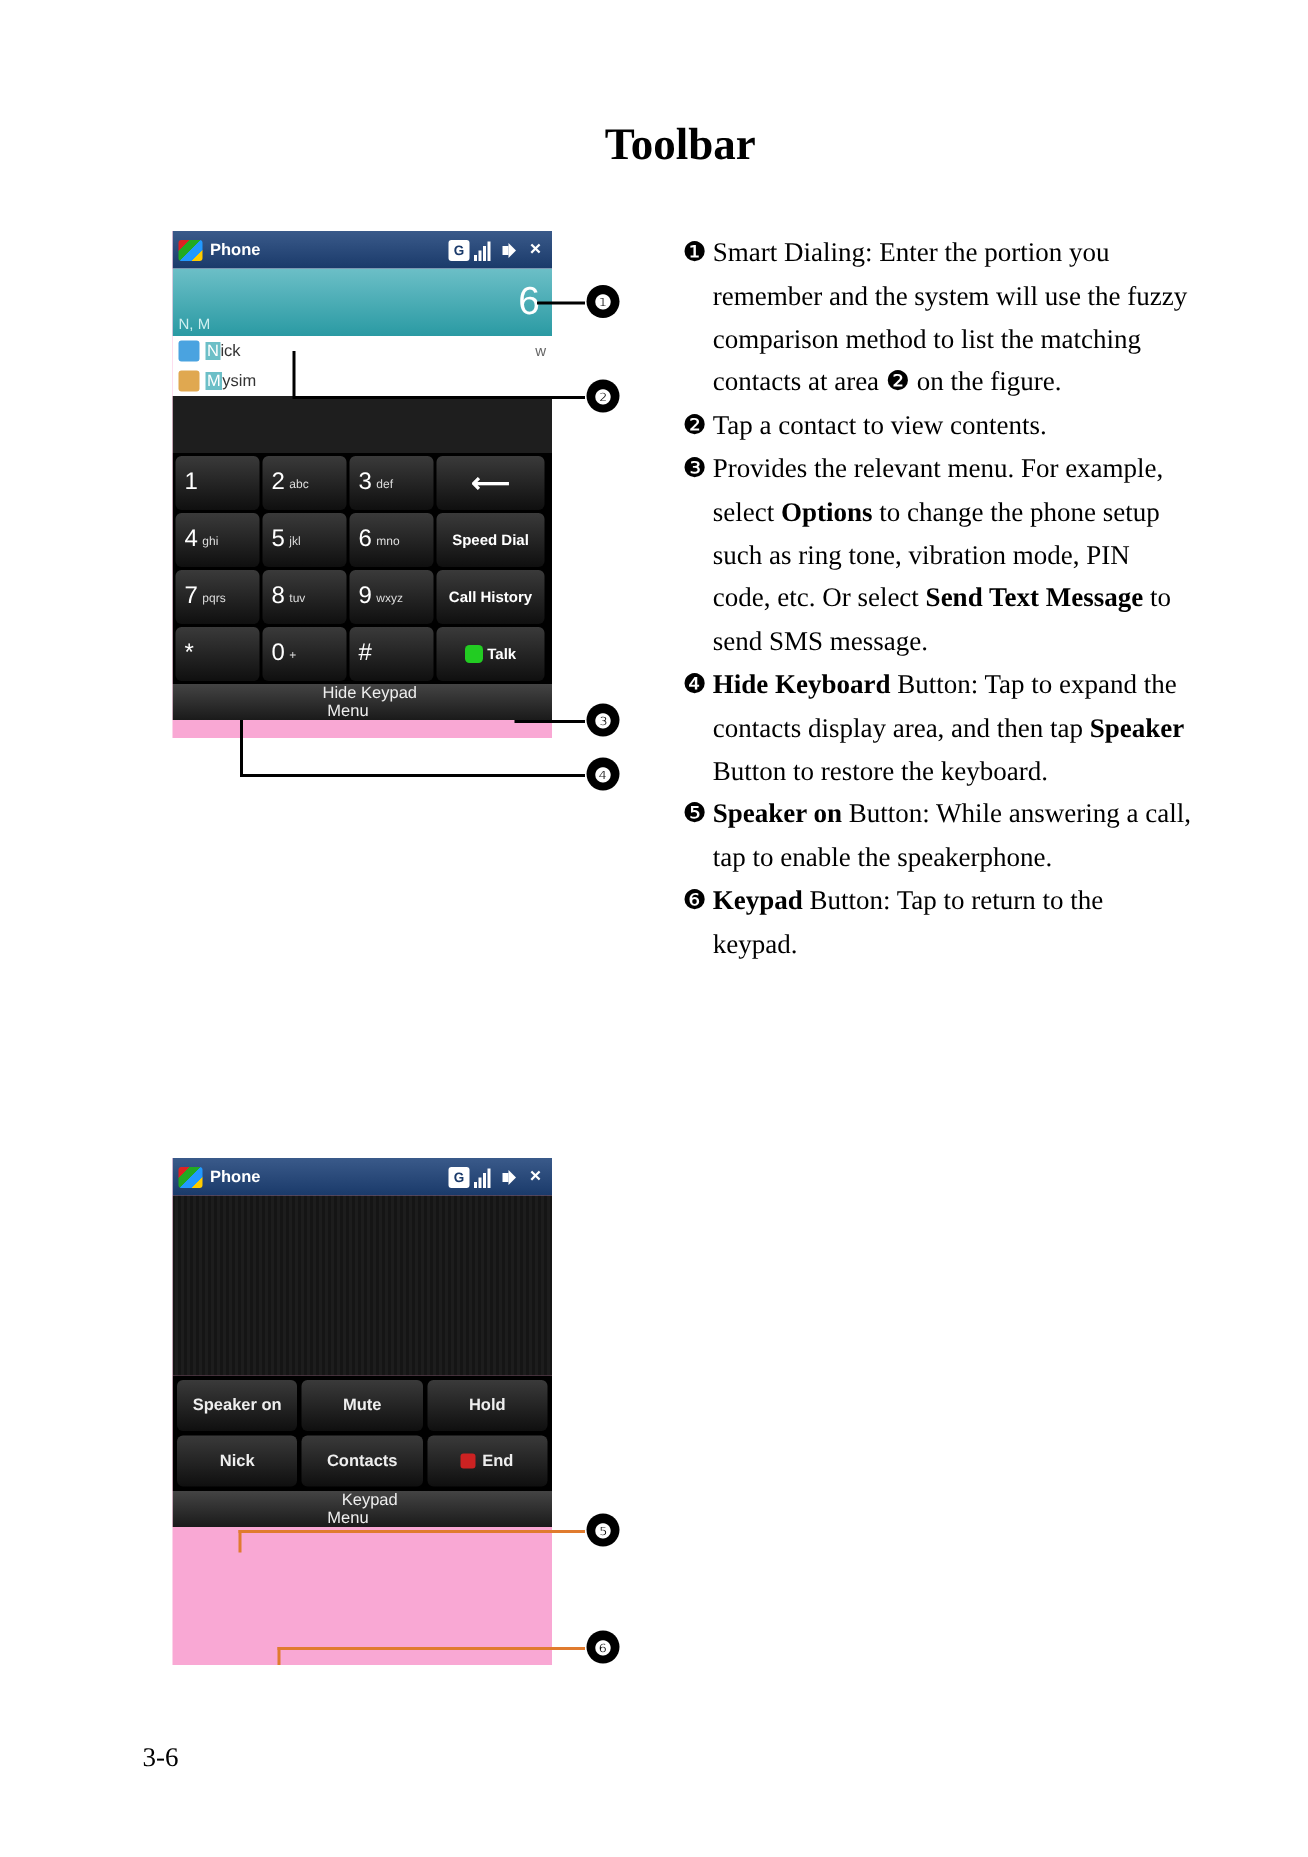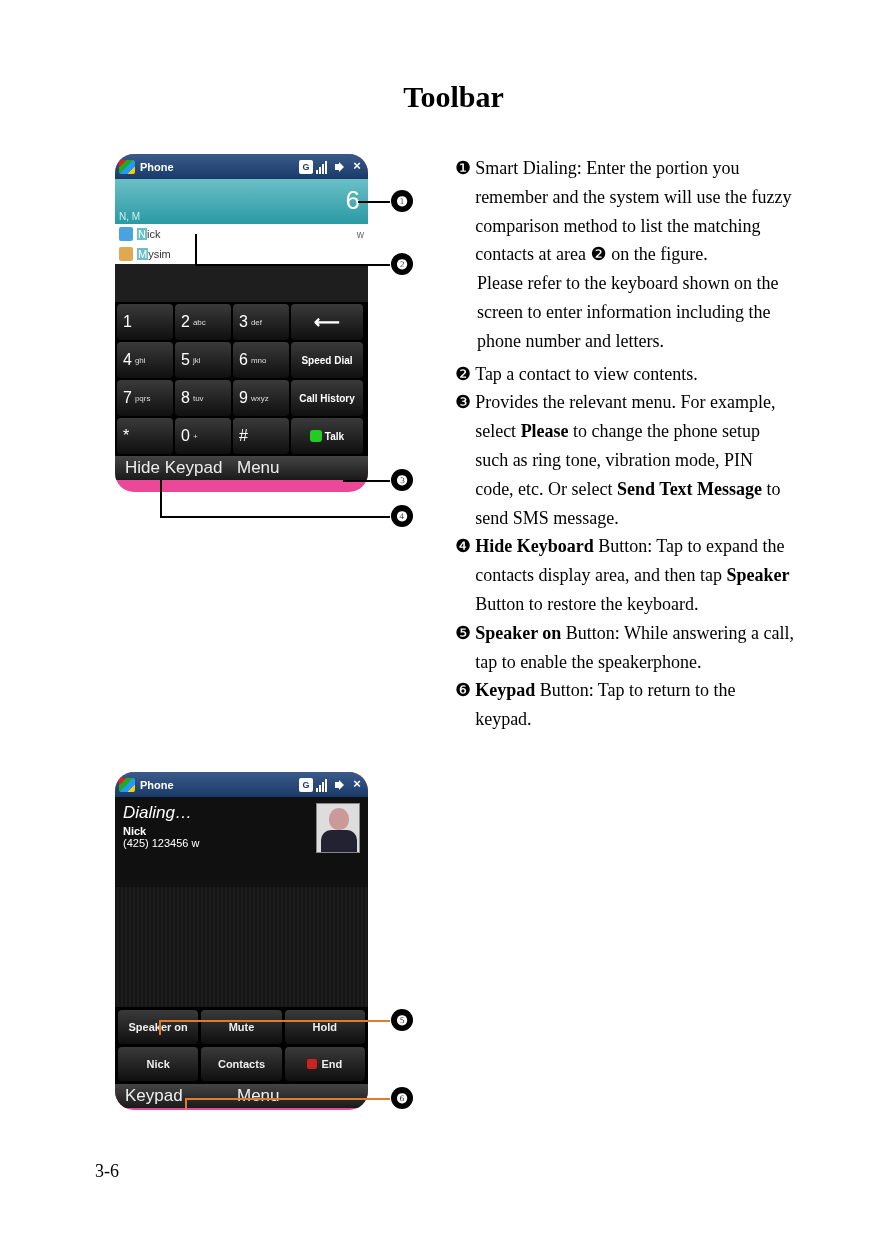--- a/index.html
+++ b/index.html
@@ -10,24 +10,23 @@
     font-family: "Times New Roman", Times, serif;
     color: #000;
     position: relative;
     padding: 80px 60px 40px 95px;
   }
   .page-title { font-family: Arial, sans-serif; font-size: 30px; text-align: center; margin-bottom: 40px; }
   .columns { display: flex; gap: 30px; }
   .left-col { width: 330px; position: relative; }
   .right-col { width: 340px; font-size: 18px; line-height: 1.6; }
   .phone {
-    width: 253px; height: 338px; background: #ec4899; position: relative;
+    width: 253px; height: 338px; background: #f9a8d4; position: relative;
     margin-left: 20px; overflow: hidden;
     font-family: Arial, sans-serif;
-    border-radius: 19px;
   }
   .phone2 { height: 338px; }
   .titlebar {
     height: 25px; background: linear-gradient(#3a5a8a,#1a3a6a);
     display: flex; align-items: center; color: #fff; font-size: 11px;
     padding: 0 4px; font-weight: bold;
   }
   .titlebar .flag { width: 16px; height: 14px; background: linear-gradient(135deg,#d22 0 25%,#2a2 25% 50%,#29f 50% 75%,#fc0 75%); margin-right: 5px; border-radius:2px;}
   .titlebar .spacer { flex: 1; }
   .titlebar .sicon { width: 14px; height: 14px; margin-left: 3px; background:#fff; border-radius:2px; display:flex; align-items:center; justify-content:center; font-size:9px; color:#1a3a6a; font-weight:bold;}
@@ -57,21 +56,21 @@
   .key {
     background: linear-gradient(#3a3a3a,#0f0f0f);
     border-radius:4px; color:#fff; display:flex; align-items:center; padding-left:6px;
     font-size:16px; position:relative;
   }
   .key .sub { font-size:8px; margin-left:3px; color:#ddd;}
   .key.side { font-size:10px; font-weight:bold; justify-content:center; padding:0; text-align:center;}
   .key.back::after { content:"⟵"; font-size:18px; margin:auto;}
   .key.talk { color:#fff;text-align:right; }
   .key.talk::before { content:""; width:12px;height:12px;background:#2c2;border-radius:3px;margin-right:3px;}
-  .softbar { height:24px; background:linear-gradient(#444,#1a1a1a); display:flex; color:#eee; font-size:17px; align-items:center;}
+  .softbar { height:24px; background:linear-gradient(#444,#1a1a1a); display:flex; color:#eee; font-size:11px; align-items:center;flex-direction:column;}
   .softbar .l{flex:1;text-align:left;padding-left:10px;}
   .softbar .r{flex:1;text-align:left;padding-right:19px;}
   .dialing-area { height: 90px; background:#101010; color:#fff; padding:6px 8px; position:relative;}
   .dialing-area .dt { font-size:17px; font-style:italic;}
   .dialing-area .dn { font-size:11px; font-weight:bold; margin-top:2px;}
   .dialing-area .dp { font-size:11px;}
   .avatar { position:absolute; right:8px; top:6px; width:44px;height:50px;background:#ddd;border:1px solid #888; overflow:hidden;}
   .avatar::before{content:"";position:absolute;left:12px;top:4px;width:20px;height:22px;background:#c99;border-radius:50% 50% 45% 45%;}
   .avatar::after{content:"";position:absolute;left:4px;top:26px;width:36px;height:30px;background:#223;border-radius:10px 10px 0 0;}
   .big-gap { height: 120px; background: repeating-linear-gradient(90deg,#151515 0 2px,#1d1d1d 2px 4px);}
@@ -218,26 +217,20 @@
         <span class="sicon">G</span>
         <span class="bars">
             <span></span>
             <span></span>
             <span></span>
             <span></span>
           </span>
         <span class="spk"></span>
         <span class="x">×</span>
       </div>
-      <div class="dialing-area">
-        <div class="dt">Dialing…</div>
-        <div class="dn">Nick</div>
-        <div class="dp">(425) 123456 w</div>
-        <div class="avatar"></div>
-      </div>
       <div class="big-gap"></div>
       <div class="callbtns">
         <div class="cbtn">Speaker on</div>
         <div class="cbtn">Mute</div>
         <div class="cbtn">Hold</div>
         <div class="cbtn">Nick</div>
         <div class="cbtn">Contacts</div>
         <div class="cbtn end">End</div>
       </div>
       <div class="softbar">
@@ -256,31 +249,30 @@
 
   </div>
 
   <div class="right-col">
     <div class="item">
       <span class="num-badge">❶</span>
       <span class="txt">
         <span class="sans">Smart Dialing</span><span>: Enter the portion you remember and the system will use the fuzzy comparison method to list the matching contacts at area </span><span>❷</span><span> on the figure.</span>
       </span>
     </div>
-    <p class="indent">Please refer to the keyboard shown on the screen to enter information including the phone number and letters.</p>
 
     <div class="item">
       <span class="num-badge">❷</span>
       <span class="txt">Tap a contact to view contents.</span>
     </div>
 
     <div class="item">
       <span class="num-badge">❸</span>
       <span class="txt">
-        <span>Provides the relevant menu. For example, select </span><span class="bold">Please</span><span> to change the phone setup such as ring tone, vibration mode, PIN code, etc. Or select </span><span class="bold">Send Text Message</span><span> to send SMS message.</span>
+        <span>Provides the relevant menu. For example, select </span><span class="bold">Options</span><span> to change the phone setup such as ring tone, vibration mode, PIN code, etc. Or select </span><span class="bold">Send Text Message</span><span> to send SMS message.</span>
       </span>
     </div>
 
     <div class="item">
       <span class="num-badge">❹</span>
       <span class="txt">
         <span class="bold">Hide Keyboard</span><span> Button: Tap to expand the contacts display area, and then tap </span><span class="bold">Speaker</span><span> Button to restore the keyboard.</span>
       </span>
     </div>
 

